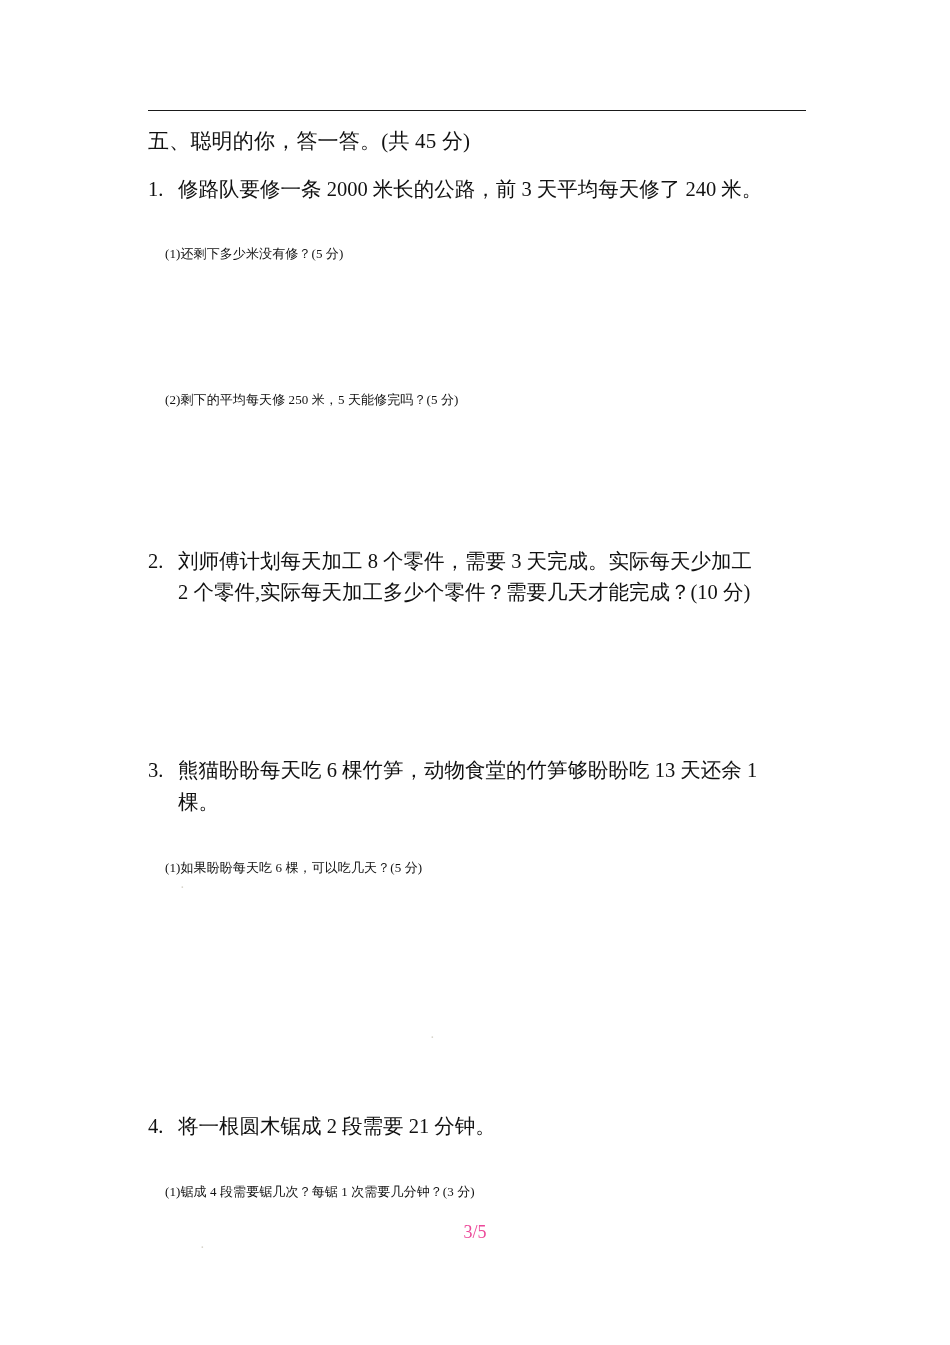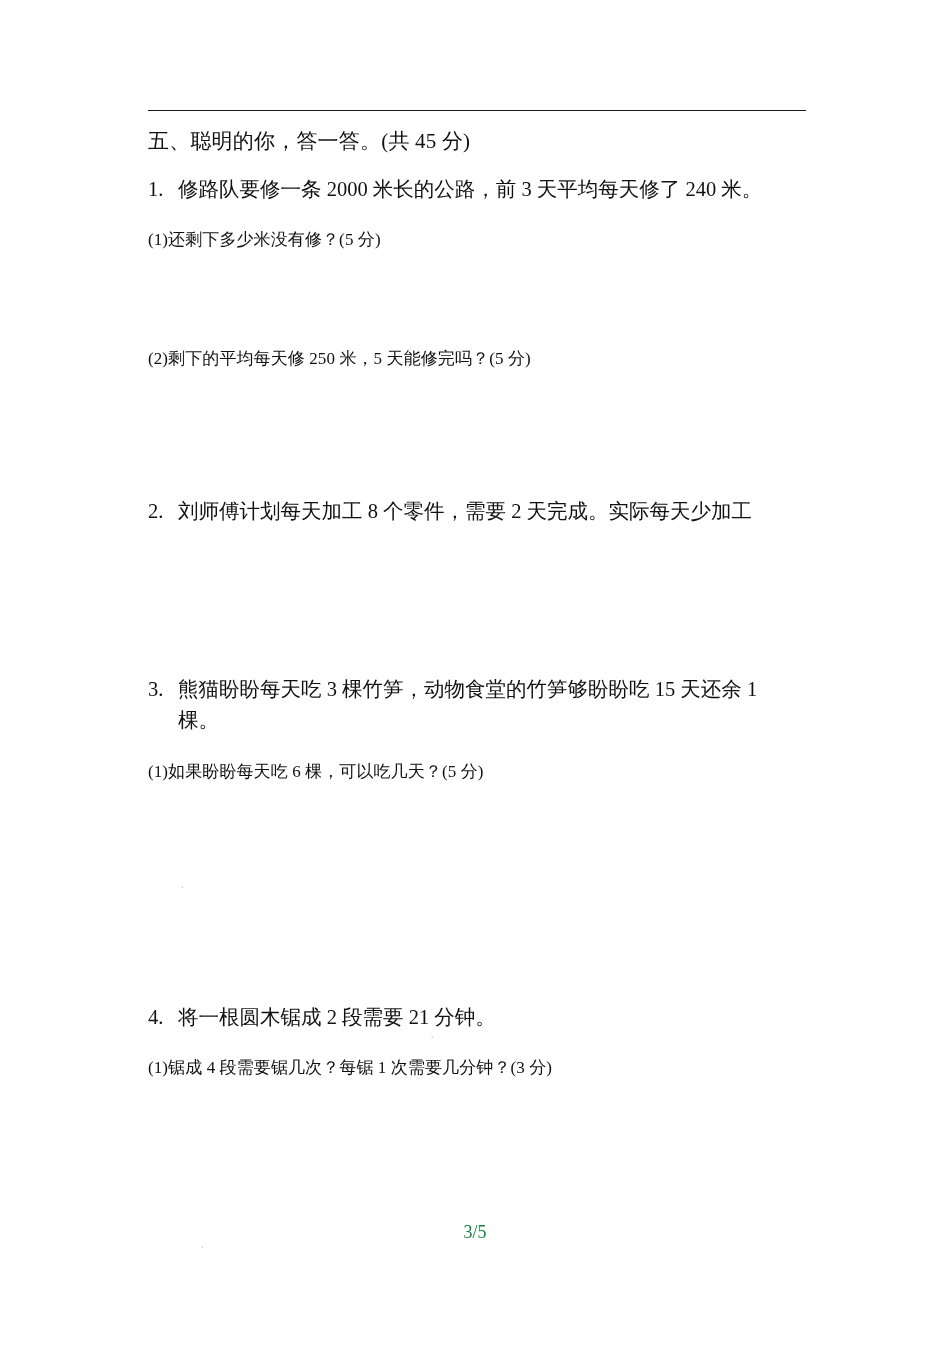--- a/index.html
+++ b/index.html
@@ -51,37 +51,37 @@
   }
   .q-num {
     flex: 0 0 auto;
     width: 30px;
   }
   .q-body {
     flex: 1 1 auto;
     font-family: Liberation Serif, serif;
   }
   .sub {
-    font-size: 17px;
+    font-size: 13px;
     line-height: 1.55;
-    margin: 0;
+    margin: 17px;
     letter-spacing: 0.1px;
   }
   .gap-sm { height: 22px; }
   .gap-lg { height: 72px; }
   .gap-xl { height: 92px; }
   .gap-xxl { height: 118px; }
   .footer {
     position: absolute;
     left: 0;
     right: 0;
     top: 1222px;
     text-align: center;
     font-size: 18px;
-    color: #15803d;
+    color: #ec4899;
     font-family: "Liberation Serif", serif;
   }
   .faint-mark {
     position: absolute;
     color: #d8d4cc;
     font-size: 14px;
     pointer-events: none;
   }
 </style>
 </head>
@@ -108,31 +108,35 @@
       <p class="sub">(1)还剩下多少米没有修？(5 分)</p>
       <div class="gap-xl"></div>
       <p class="sub">(2)剩下的平均每天修 250 米，5 天能修完吗？(5 分)</p>
     </div>
 
     <div class="gap-xxl"></div>
 
     <div class="problem">
       <div class="q-head">
         <span class="q-num">2.</span>
-        <span class="q-body">刘师傅计划每天加工 8 个零件，需要 2 天完成。实际每天少加工</span>
+        <span class="q-body">刘师傅计划每天加工 8 个零件，需要 3 天完成。实际每天少加工</span>
+      </div>
+      <div class="q-head">
+        <span class="q-num"></span>
+        <span class="q-body">2 个零件,实际每天加工多少个零件？需要几天才能完成？(10 分)</span>
       </div>
     </div>
 
     <div class="gap-xxl"></div>
     <div class="gap-sm"></div>
 
     <div class="problem">
       <div class="q-head">
         <span class="q-num">3.</span>
-        <span class="q-body">熊猫盼盼每天吃 3 棵竹笋，动物食堂的竹笋够盼盼吃 15 天还余 1</span>
+        <span class="q-body">熊猫盼盼每天吃 6 棵竹笋，动物食堂的竹笋够盼盼吃 13 天还余 1</span>
       </div>
       <div class="q-head">
         <span class="q-num"></span>
         <span class="q-body">棵。</span>
       </div>
       <div class="gap-sm"></div>
       <p class="sub">(1)如果盼盼每天吃 6 棵，可以吃几天？(5 分)</p>
       <div class="gap-xl"></div>
     </div>
 

